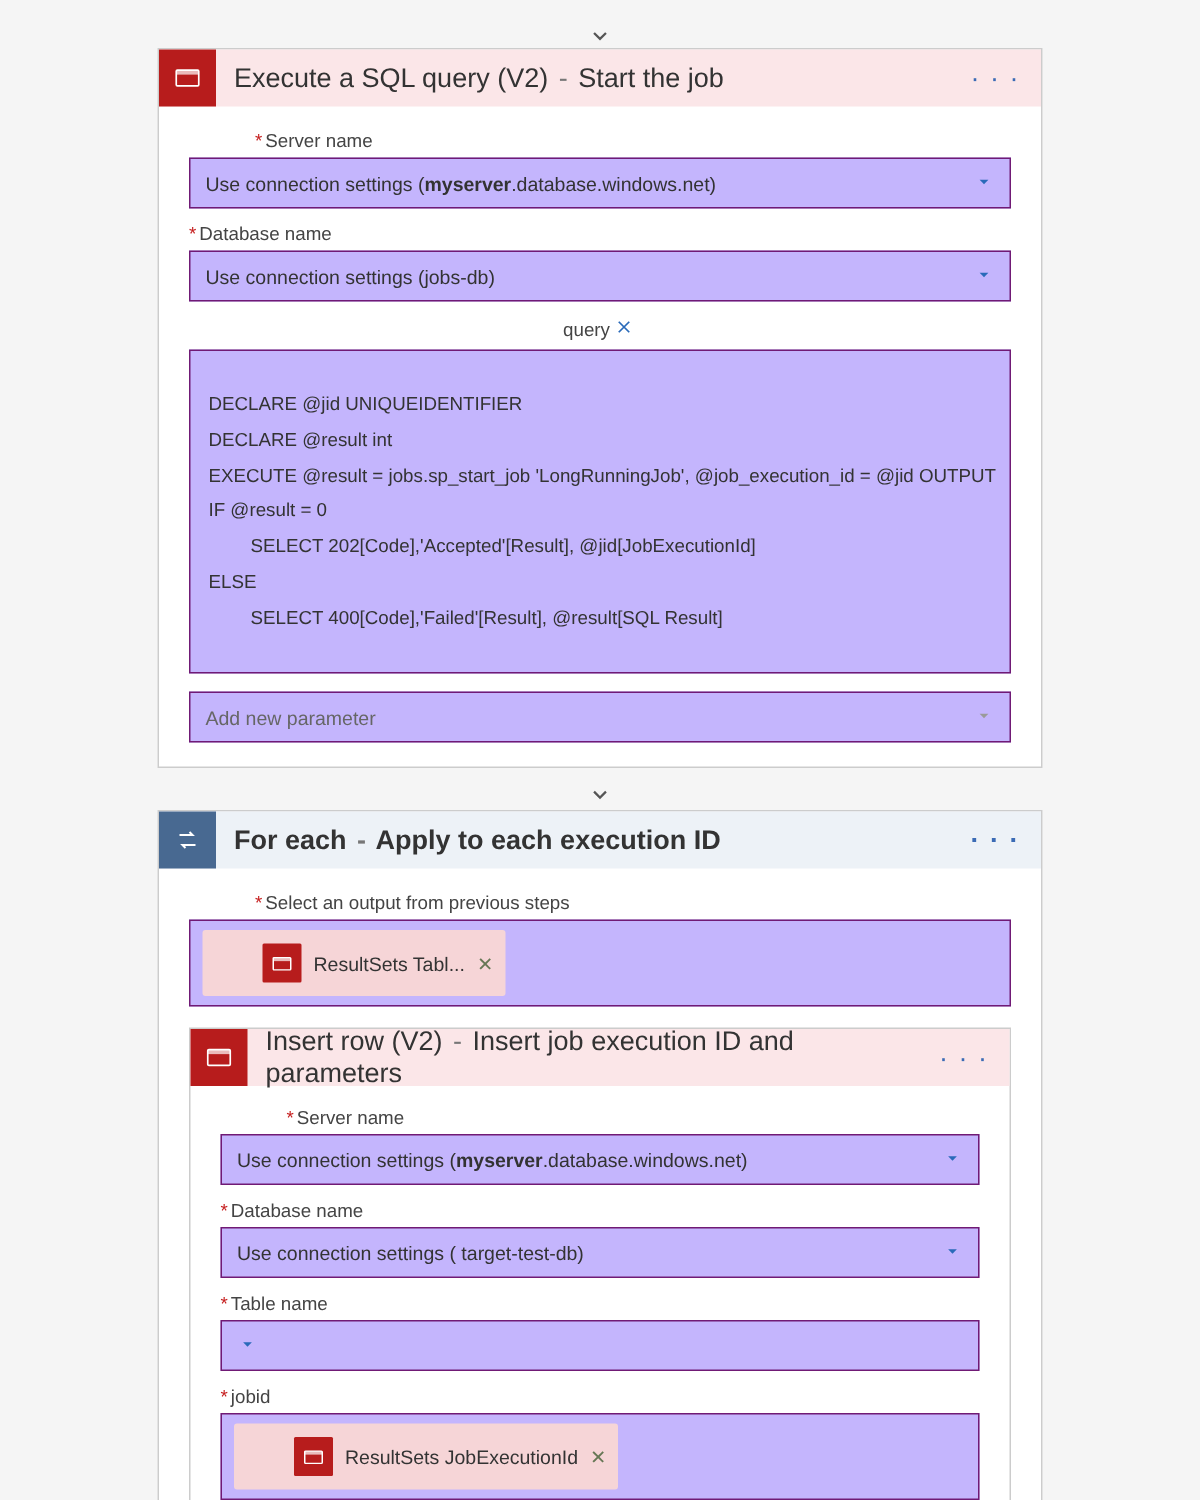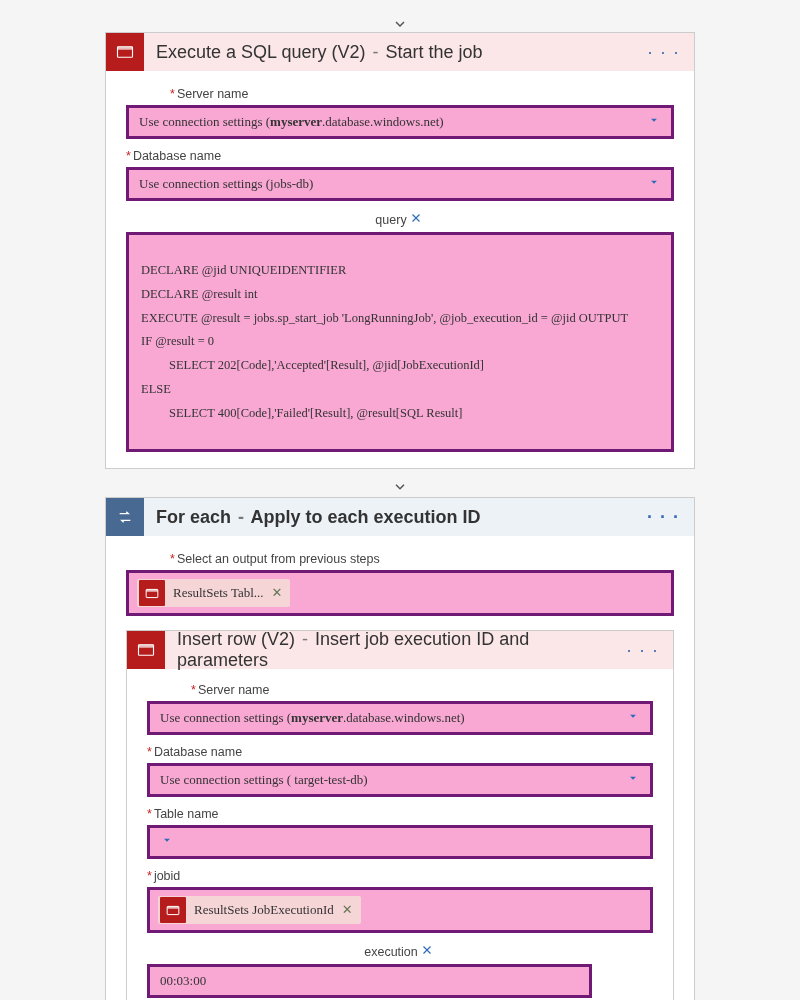--- a/index.html
+++ b/index.html
@@ -78,24 +78,23 @@
       justify-content: center;
     }
     .label-row .close-x {
       color: #2a6ab9;
       cursor: pointer;
       font-size: 15px;
       padding: 0 2px;
     }
 
     .select-box, .text-box, .query-box, .pill-box, .add-param {
-      border: 3px solid #701a75;
-      background: #f9a8d4;
+      border: 1px solid #701a75;
+      background: #c4b5fd;
       width: 100%;
-      font-family: Liberation Serif, serif;
     }
     .select-box {
       height: 34px;
       display: flex;
       align-items: center;
       padding: 0 10px;
       cursor: pointer;
     }
     .select-box .val { flex: 1; }
     .select-box .val .mono { font-family: inherit; font-weight: 600; color: #333; }
@@ -132,24 +131,25 @@
       cursor: pointer;
     }
     .add-param .ph { flex: 1; }
     .add-param .chevron { color: #999; }
 
     .token-pill {
       display: inline-flex;
       align-items: center;
       background: #f6d5d7;
       border-radius: 2px;
-      height: 28px;
+      height: 44px;
       padding-right: 8px;
       margin: 2px;
       font-size: 13px;
+      padding-left: 38px;
     }
     .token-pill .tile {
       width: 26px;
       height: 26px;
       background: #b71c1c;
       display: flex;
       align-items: center;
       justify-content: center;
       margin: 2px 8px 2px 2px;
       border-radius: 1px;
@@ -226,20 +226,28 @@
         </span>
       </div>
       <div class="query-box"><span>DECLARE @jid UNIQUEIDENTIFIER</span>
 <span>DECLARE @result int</span>
 <span>EXECUTE @result = jobs.sp_start_job 'LongRunningJob', @job_execution_id = @jid OUTPUT</span>
 <span>IF @result = 0</span>
 <span class="query-indent">SELECT 202[Code],'Accepted'[Result], @jid[JobExecutionId]</span>
 <span>ELSE</span>
 <span class="query-indent">SELECT 400[Code],'Failed'[Result], @result[SQL Result]</span></div>
 
+      <div class="add-param">
+        <span class="ph">Add new parameter</span>
+        <span class="chevron">
+          <svg width="14" height="14" viewBox="0 0 24 24">
+              <path fill="#9a9a9a" d="M7 10l5 5 5-5z"></path>
+            </svg>
+        </span>
+      </div>
 
     </div>
   </div>
 
   <div class="arrow">
     <svg width="18" height="24" viewBox="0 0 24 28">
         <path fill="#555" d="M12 2v18.17l-4.59-4.58L6 17l6 6 6-6-1.41-1.41L12 20.17V2z"></path>
       </svg>
   </div>
 

